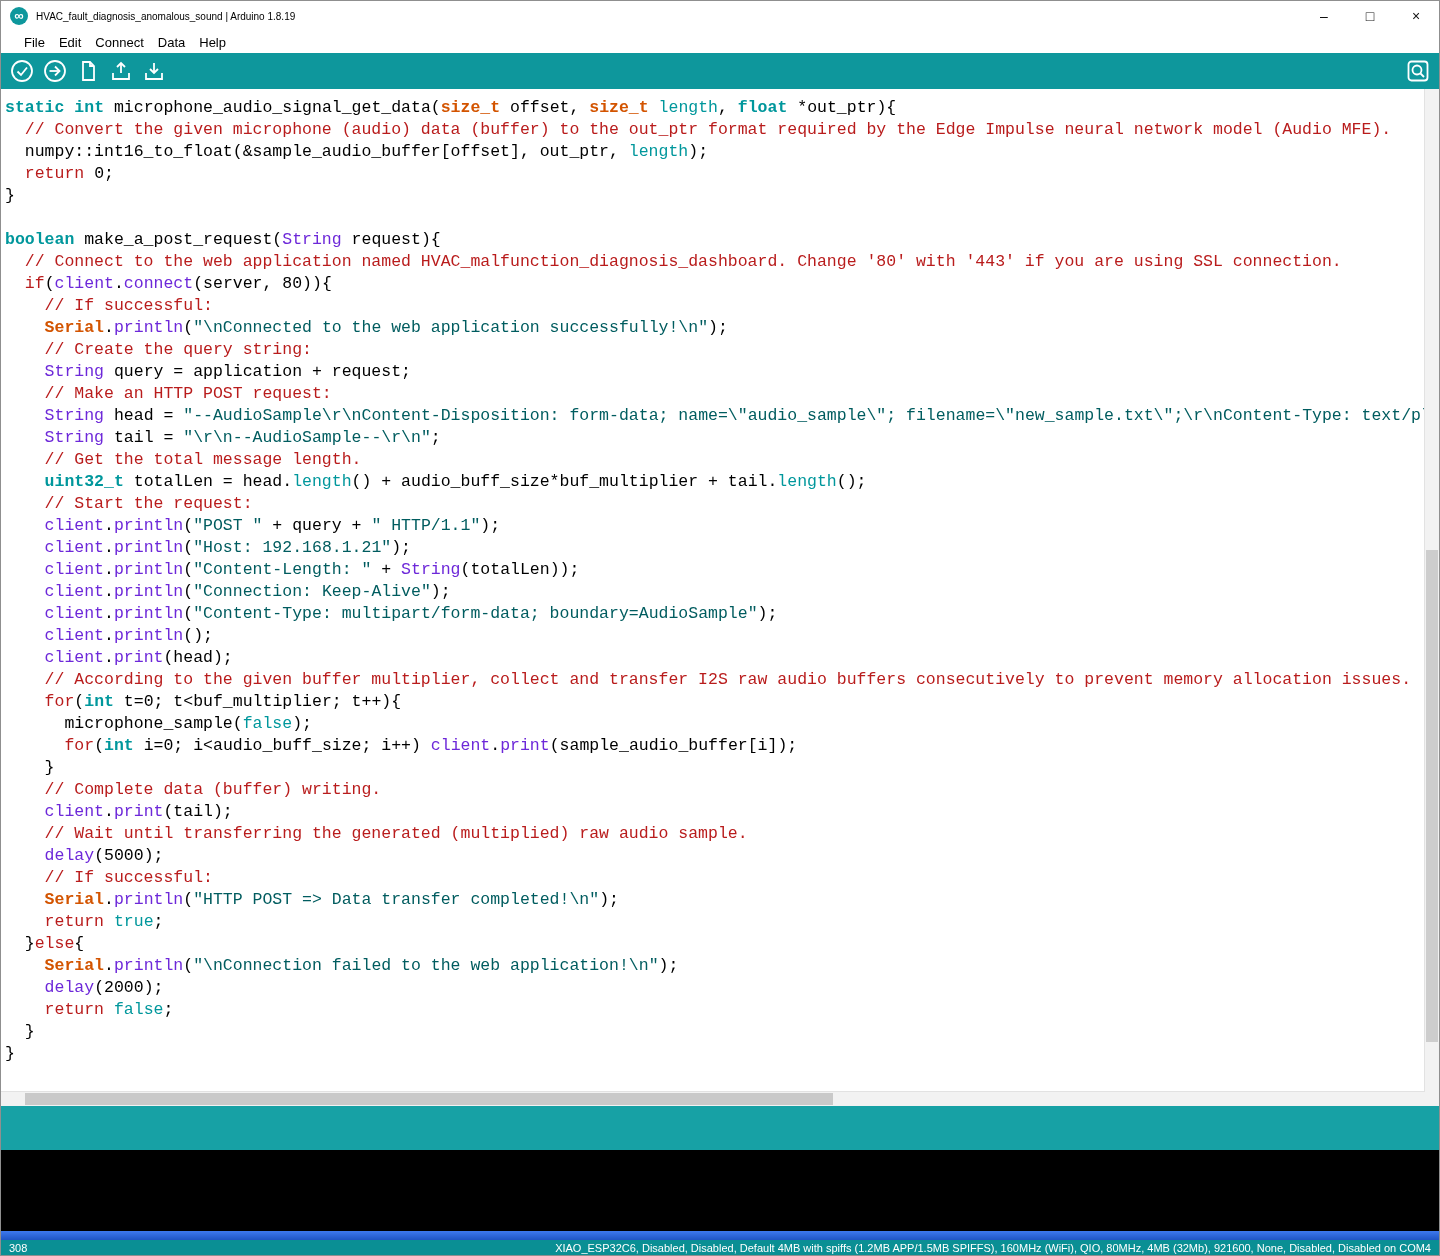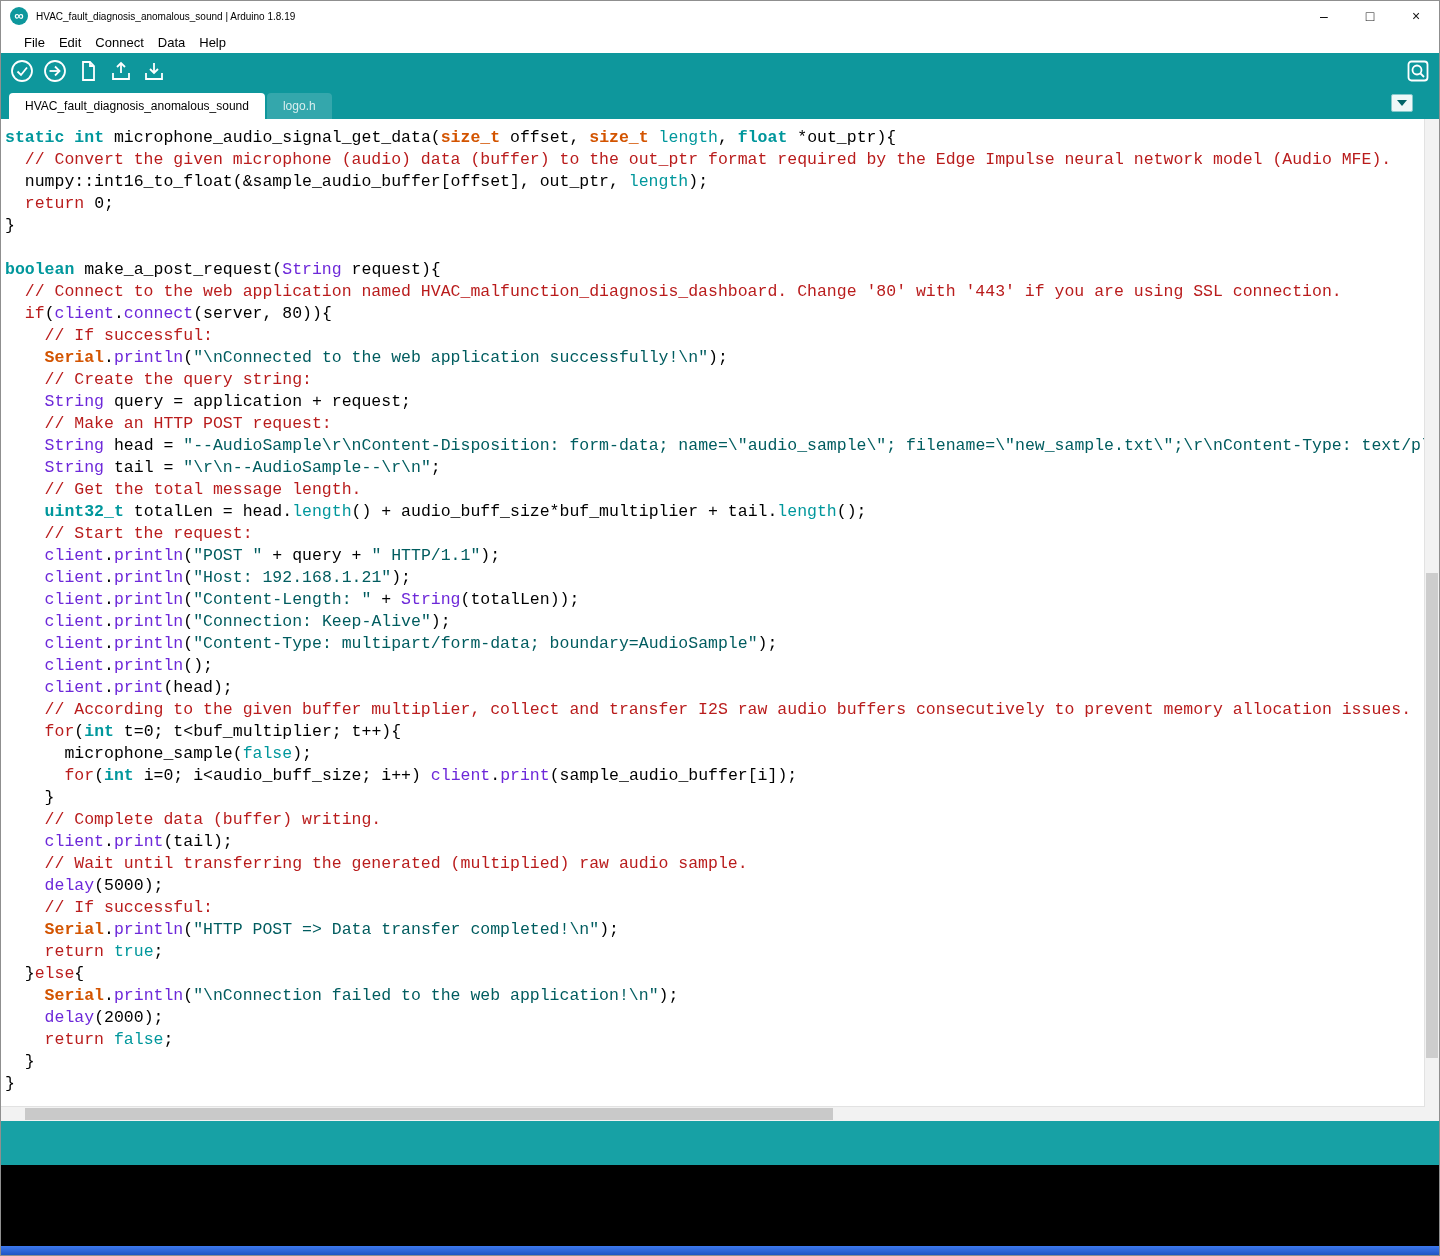--- a/index.html
+++ b/index.html
@@ -113,40 +113,33 @@
     </div>
     <div class="tb-btn tb-right">
       <svg width="26" height="26" viewBox="0 0 26 26" fill="none" stroke="#ffffff" stroke-width="1.8">
         <rect x="3.5" y="3.5" width="19" height="19" rx="3"></rect>
           <circle cx="12" cy="12" r="4.5"></circle>
           <line x1="15.5" y1="15.5" x2="19" y2="19"></line>
       </svg>
     </div>
   </div>
 
-  <div class="tabstrip">
-    <div class="tab active">
-      <span>HVAC_fault_diagnosis_anomalous_sound</span>
-    </div>
-    <div class="tab inactive">
-      <span>logo.h</span>
-    </div>
-    <div class="tab-dropdown">
-      <div class="tri"></div>
-    </div>
-  </div>
 
   <div class="editor">
     <div class="code-area"><div class="code-line"><span class="tok-t">static</span><span class="tok-p"> </span><span class="tok-t">int</span><span class="tok-p"> microphone_audio_signal_get_data(</span><span class="tok-fb">size_t</span><span class="tok-p"> offset, </span><span class="tok-fb">size_t</span><span class="tok-p"> </span><span class="tok-l">length</span><span class="tok-p">, </span><span class="tok-t">float</span><span class="tok-p"> *out_ptr){</span></div><div class="code-line"><span class="tok-c">  // Convert the given microphone (audio) data (buffer) to the out_ptr format required by the Edge Impulse neural network model (Audio MFE).</span></div><div class="code-line"><span class="tok-p">  numpy::int16_to_float(&amp;sample_audio_buffer[offset], out_ptr, </span><span class="tok-l">length</span><span class="tok-p">);</span></div><div class="code-line"><span class="tok-p">  </span><span class="tok-k">return</span><span class="tok-p"> 0;</span></div><div class="code-line"><span class="tok-p">}</span></div><div class="code-line"> </div><div class="code-line"><span class="tok-t">boolean</span><span class="tok-p"> make_a_post_request(</span><span class="tok-f">String</span><span class="tok-p"> request){</span></div><div class="code-line"><span class="tok-c">  // Connect to the web application named HVAC_malfunction_diagnosis_dashboard. Change '80' with '443' if you are using SSL connection.</span></div><div class="code-line"><span class="tok-p">  </span><span class="tok-k">if</span><span class="tok-p">(</span><span class="tok-f">client</span><span class="tok-p">.</span><span class="tok-f">connect</span><span class="tok-p">(server, 80)){</span></div><div class="code-line"><span class="tok-c">    // If successful:</span></div><div class="code-line"><span class="tok-p">    </span><span class="tok-fb">Serial</span><span class="tok-p">.</span><span class="tok-f">println</span><span class="tok-p">(</span><span class="tok-s">"\nConnected to the web application successfully!\n"</span><span class="tok-p">);</span></div><div class="code-line"><span class="tok-c">    // Create the query string:</span></div><div class="code-line"><span class="tok-p">    </span><span class="tok-f">String</span><span class="tok-p"> query = application + request;</span></div><div class="code-line"><span class="tok-c">    // Make an HTTP POST request:</span></div><div class="code-line"><span class="tok-p">    </span><span class="tok-f">String</span><span class="tok-p"> head = </span><span class="tok-s">"--AudioSample\r\nContent-Disposition: form-data; name=\"audio_sample\"; filename=\"new_sample.txt\";\r\nContent-Type: text/plain</span></div><div class="code-line"><span class="tok-p">    </span><span class="tok-f">String</span><span class="tok-p"> tail = </span><span class="tok-s">"\r\n--AudioSample--\r\n"</span><span class="tok-p">;</span></div><div class="code-line"><span class="tok-c">    // Get the total message length.</span></div><div class="code-line"><span class="tok-p">    </span><span class="tok-t">uint32_t</span><span class="tok-p"> totalLen = head.</span><span class="tok-l">length</span><span class="tok-p">() + audio_buff_size*buf_multiplier + tail.</span><span class="tok-l">length</span><span class="tok-p">();</span></div><div class="code-line"><span class="tok-c">    // Start the request:</span></div><div class="code-line"><span class="tok-p">    </span><span class="tok-f">client</span><span class="tok-p">.</span><span class="tok-f">println</span><span class="tok-p">(</span><span class="tok-s">"POST "</span><span class="tok-p"> + query + </span><span class="tok-s">" HTTP/1.1"</span><span class="tok-p">);</span></div><div class="code-line"><span class="tok-p">    </span><span class="tok-f">client</span><span class="tok-p">.</span><span class="tok-f">println</span><span class="tok-p">(</span><span class="tok-s">"Host: 192.168.1.21"</span><span class="tok-p">);</span></div><div class="code-line"><span class="tok-p">    </span><span class="tok-f">client</span><span class="tok-p">.</span><span class="tok-f">println</span><span class="tok-p">(</span><span class="tok-s">"Content-Length: "</span><span class="tok-p"> + </span><span class="tok-f">String</span><span class="tok-p">(totalLen));</span></div><div class="code-line"><span class="tok-p">    </span><span class="tok-f">client</span><span class="tok-p">.</span><span class="tok-f">println</span><span class="tok-p">(</span><span class="tok-s">"Connection: Keep-Alive"</span><span class="tok-p">);</span></div><div class="code-line"><span class="tok-p">    </span><span class="tok-f">client</span><span class="tok-p">.</span><span class="tok-f">println</span><span class="tok-p">(</span><span class="tok-s">"Content-Type: multipart/form-data; boundary=AudioSample"</span><span class="tok-p">);</span></div><div class="code-line"><span class="tok-p">    </span><span class="tok-f">client</span><span class="tok-p">.</span><span class="tok-f">println</span><span class="tok-p">();</span></div><div class="code-line"><span class="tok-p">    </span><span class="tok-f">client</span><span class="tok-p">.</span><span class="tok-f">print</span><span class="tok-p">(head);</span></div><div class="code-line"><span class="tok-c">    // According to the given buffer multiplier, collect and transfer I2S raw audio buffers consecutively to prevent memory allocation issues.</span></div><div class="code-line"><span class="tok-p">    </span><span class="tok-k">for</span><span class="tok-p">(</span><span class="tok-t">int</span><span class="tok-p"> t=0; t&lt;buf_multiplier; t++){</span></div><div class="code-line"><span class="tok-p">      microphone_sample(</span><span class="tok-l">false</span><span class="tok-p">);</span></div><div class="code-line"><span class="tok-p">      </span><span class="tok-k">for</span><span class="tok-p">(</span><span class="tok-t">int</span><span class="tok-p"> i=0; i&lt;audio_buff_size; i++) </span><span class="tok-f">client</span><span class="tok-p">.</span><span class="tok-f">print</span><span class="tok-p">(sample_audio_buffer[i]);</span></div><div class="code-line"><span class="tok-p">    }</span></div><div class="code-line"><span class="tok-c">    // Complete data (buffer) writing.</span></div><div class="code-line"><span class="tok-p">    </span><span class="tok-f">client</span><span class="tok-p">.</span><span class="tok-f">print</span><span class="tok-p">(tail);</span></div><div class="code-line"><span class="tok-c">    // Wait until transferring the generated (multiplied) raw audio sample.</span></div><div class="code-line"><span class="tok-p">    </span><span class="tok-f">delay</span><span class="tok-p">(5000);</span></div><div class="code-line"><span class="tok-c">    // If successful:</span></div><div class="code-line"><span class="tok-p">    </span><span class="tok-fb">Serial</span><span class="tok-p">.</span><span class="tok-f">println</span><span class="tok-p">(</span><span class="tok-s">"HTTP POST =&gt; Data transfer completed!\n"</span><span class="tok-p">);</span></div><div class="code-line"><span class="tok-p">    </span><span class="tok-k">return</span><span class="tok-p"> </span><span class="tok-l">true</span><span class="tok-p">;</span></div><div class="code-line"><span class="tok-p">  }</span><span class="tok-k">else</span><span class="tok-p">{</span></div><div class="code-line"><span class="tok-p">    </span><span class="tok-fb">Serial</span><span class="tok-p">.</span><span class="tok-f">println</span><span class="tok-p">(</span><span class="tok-s">"\nConnection failed to the web application!\n"</span><span class="tok-p">);</span></div><div class="code-line"><span class="tok-p">    </span><span class="tok-f">delay</span><span class="tok-p">(2000);</span></div><div class="code-line"><span class="tok-p">    </span><span class="tok-k">return</span><span class="tok-p"> </span><span class="tok-l">false</span><span class="tok-p">;</span></div><div class="code-line"><span class="tok-p">  }</span></div><div class="code-line"><span class="tok-p">}</span></div></div>
     <div class="vscrollbar">
       <div class="vthumb"></div>
     </div>
     <div class="hscrollbar">
       <div class="hthumb"></div>
     </div>
     <div class="scroll-corner"></div>
   </div>
 
   <div class="status-strip"></div>
   <div class="console"></div>
   <div class="progress-bar"></div>
+  <div class="statusbar">
+    <span>308</span>
+    <span>XIAO_ESP32C6, Disabled, Disabled, Default 4MB with spiffs (1.2MB APP/1.5MB SPIFFS), 160MHz (WiFi), QIO, 80MHz, 4MB (32Mb), 921600, None, Disabled, Disabled on COM4</span>
+  </div>
 
 </div>
 
 </body></html>

